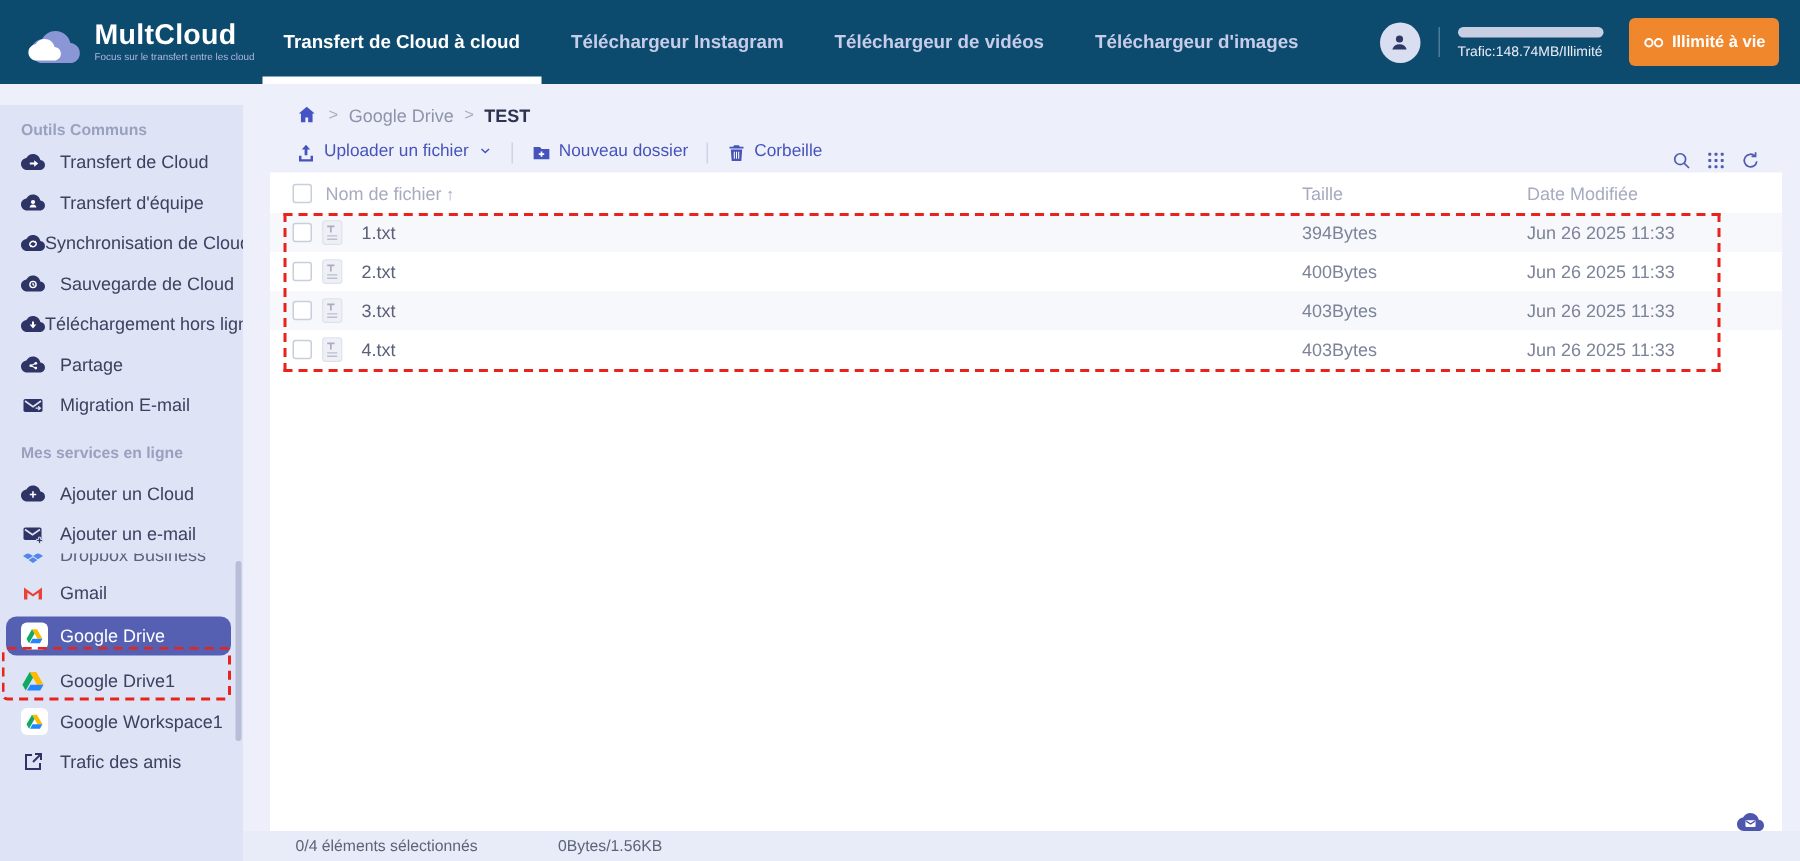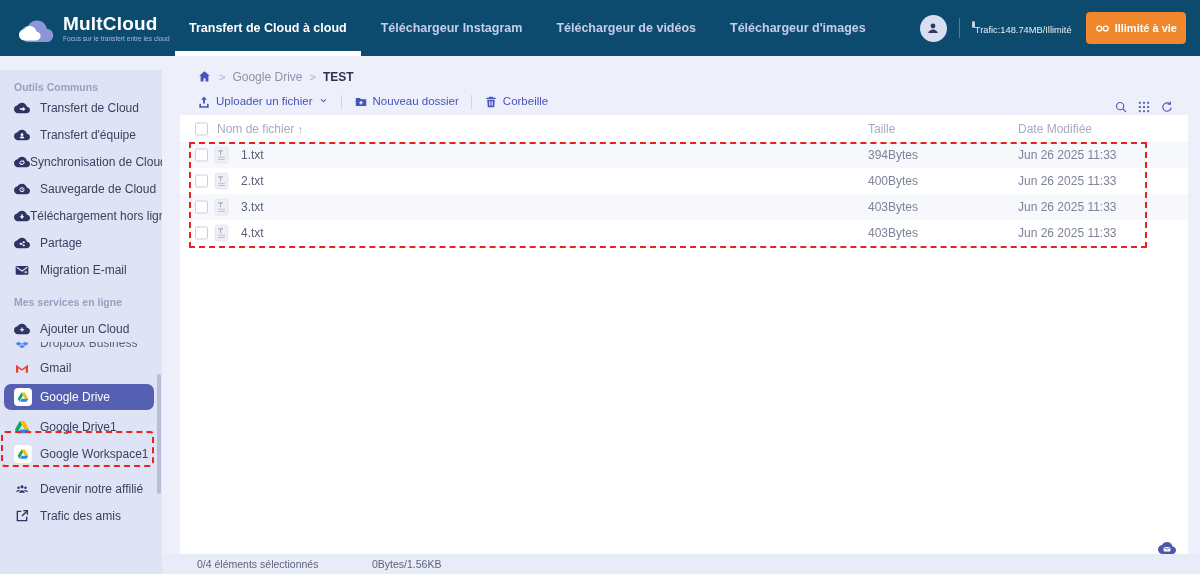--- a/index.html
+++ b/index.html
@@ -13,21 +13,21 @@
   .brand-text { display:flex; flex-direction:column; }
   .brand-name { color:#fff; font-size:19px; font-weight:bold; letter-spacing:.2px; line-height:20px; }
   .brand-tagline { color:#aeb7e0; font-size:6.6px; margin-top:1px; white-space:nowrap; }
   .tabs { display:flex; height:56px; }
   .tab { position:relative; height:56px; line-height:56px; padding:0 17px; font-size:12.5px; font-weight:bold; color:#c7cde9; cursor:pointer; white-space:nowrap; }
   .tab.active { color:#fff; }
   .tab.active::after { content:""; position:absolute; left:3px; right:3px; bottom:0; height:5px; background:#fff; }
   .nav-right { margin-left:auto; display:flex; align-items:center; padding-right:14px; }
   .avatar { width:27px; height:27px; border-radius:50%; background:#d9def1; display:flex; align-items:center; justify-content:center; cursor:pointer; }
   .nav-divider { width:1px; height:20px; background:rgba(255,255,255,.28); margin:0 12px; }
-  .traffic { display:flex; width:100px; }
+  .traffic { display:flex; flex-direction:column; width:100px; }
   .traffic-bar { height:7px; width:97px; border-radius:4px; background:#c9cfe3; }
   .traffic-label { margin-top:4px; font-size:9.3px; color:#eceef9; white-space:nowrap; }
   .upgrade { margin-left:14px; height:24px; background:#f1872c; border-radius:4px; display:flex; align-items:center; gap:5px; padding:16px 9px; color:#fff; font-size:11px; font-weight:bold; cursor:pointer; white-space:nowrap; }
 
   
   .sidebar { position:absolute; left:0; top:70px; width:162px; height:518px; background:#dfe3f6; padding-top:10px; overflow:hidden; z-index:4; }
   .sec-title { height:14px; line-height:14px; padding-left:14px; font-size:10.5px; font-weight:bold; color:#99a1bf; }
   .sec-title.second { margin-top:12px; }
   .srow { height:27px; display:flex; align-items:center; padding-left:14px; cursor:pointer; }
   .srow .ic { width:26px; display:flex; align-items:center; }
@@ -216,20 +216,30 @@
     <div class="sec-title second">Mes services en ligne</div>
     <div class="srow first-serv">
       <span class="ic">
         <svg viewBox="0 0 24 24">
           <path fill="#2e3566" d="M19.35 10.04C18.67 6.59 15.64 4 12 4 9.11 4 6.6 5.64 5.35 8.04 2.34 8.36 0 10.91 0 14c0 3.31 2.69 6 6 6h13c2.76 0 5-2.24 5-5 0-2.64-2.05-4.78-4.65-4.96z"></path>
           <path fill="#fff" d="M11.2 9.8h1.6v2.4h2.4v1.6h-2.4v2.4h-1.6v-2.4H8.8v-1.6h2.4z"></path>
         </svg>
       </span>
       <span class="slabel">Ajouter un Cloud</span>
     </div>
+    <div class="srow">
+      <span class="ic">
+        <svg viewBox="0 0 24 24">
+          <rect x="2.5" y="5.5" width="18" height="12.5" rx="1.8" fill="#2e3566"></rect>
+          <path d="M4 7.5l7.5 5.2L19 7.5" stroke="#dfe3f6" stroke-width="1.7" fill="none"></path>
+          <path d="M17.6 15.2h2v2.2h2.2v2h-2.2v2.2h-2v-2.2h-2.2v-2h2.2z" fill="#2e3566" stroke="#dfe3f6" stroke-width="1"></path>
+        </svg>
+      </span>
+      <span class="slabel">Ajouter un e-mail</span>
+    </div>
     <div class="clip-row">
       <div class="srow">
         <span class="ic">
           <svg viewBox="0 0 24 24" fill="#2f6fed">
             <path d="M7 3.5l5 3.2-5 3.2-5-3.2zM17 3.5l5 3.2-5 3.2-5-3.2zM7 9.9l5 3.2-5 3.2-5-3.2zM17 9.9l5 3.2-5 3.2-5-3.2zM7.6 17.1l4.4 2.8 4.4-2.8-4.4-2.8z"></path>
           </svg>
         </span>
         <span class="slabel">Dropbox Business</span>
       </div>
     </div>
@@ -267,33 +277,20 @@
       <span class="ic boxed">
         <span class="icbox">
           <svg viewBox="0 0 24 24">
             <path fill="#ffba00" d="M8.7 3h6.6l7.3 12.7h-6.6z"></path>
             <path fill="#11a861" d="M8.7 3L1.4 15.7l3.3 5.8L12 8.8z"></path>
             <path fill="#2684fc" d="M6 21.5h13.2l3.4-5.8H9.4z"></path>
           </svg>
         </span>
       </span>
       <span class="slabel">Google Workspace1</span>
-    </div>
-    <div class="srow sec-gap">
-      <span class="ic">
-        <svg viewBox="0 0 24 24" fill="#2e3566">
-          <circle cx="6.8" cy="10" r="1.9"></circle>
-          <circle cx="17.2" cy="10" r="1.9"></circle>
-          <circle cx="12" cy="8.8" r="2.3"></circle>
-          <path d="M3.2 17c.3-2.2 1.8-3.4 3.6-3.4 1 0 1.9.4 2.5 1z"></path>
-          <path d="M20.8 17c-.3-2.2-1.8-3.4-3.6-3.4-1 0-1.9.4-2.5 1z"></path>
-          <path d="M7.7 17.8c.4-2.4 2.1-3.8 4.3-3.8s3.9 1.4 4.3 3.8z"></path>
-        </svg>
-      </span>
-      <span class="slabel">Devenir notre affilié</span>
     </div>
     <div class="srow">
       <span class="ic">
         <svg viewBox="0 0 24 24" fill="none" stroke="#2e3566" stroke-width="2">
           <path d="M11 5H5v14h14v-6"></path>
           <path d="M14 4h6v6"></path>
           <path d="M20 4l-8 8"></path>
         </svg>
       </span>
       <span class="slabel">Trafic des amis</span>

